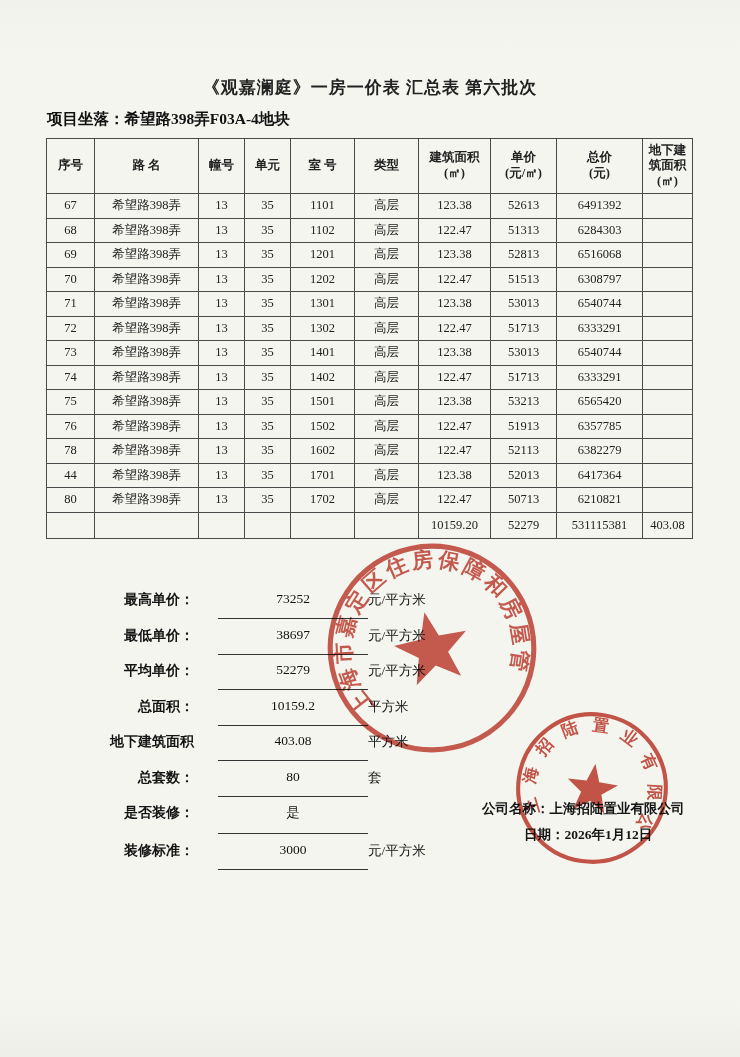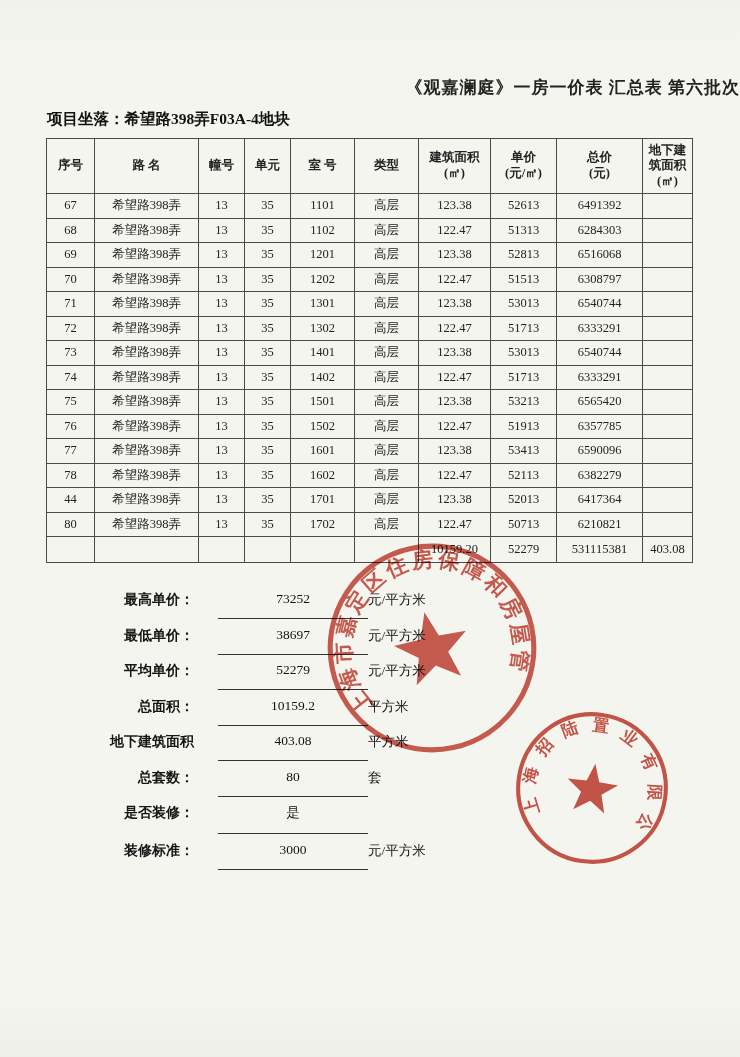--- a/index.html
+++ b/index.html
@@ -9,21 +9,21 @@
     font-family:"Liberation Serif", serif;
     -webkit-font-smoothing:antialiased;
   }
   .page{
     position:relative;width:740px;height:1057px;
     background:linear-gradient(180deg,#f2f2ed 0%,#f5f5f0 6%,#f5f5f0 94%,#efefe9 100%);
     overflow:hidden;color:#1c1c1c;
   }
   .title{
     position:absolute;top:76px;left:0;width:100%;
-    text-align:right;font-size:17px;font-weight:bold;letter-spacing:1px;color:#222;
+    text-align:center;font-size:17px;font-weight:bold;letter-spacing:1px;color:#222;
   }
   .location{
     position:absolute;top:109px;left:47px;
     font-size:15.5px;font-weight:bold;color:#111;
   }
   table.price-table{
     position:absolute;top:138px;left:46px;width:646px;
     border-collapse:collapse;table-layout:fixed;
     border:1.6px solid #3a3a3a;
   }
@@ -226,32 +226,20 @@
           <td>13</td>
           <td>35</td>
           <td>1502</td>
           <td>高层</td>
           <td>122.47</td>
           <td>51913</td>
           <td>6357785</td>
           <td></td>
         </tr>
         <tr>
-          <td>77</td>
-          <td>希望路398弄</td>
-          <td>13</td>
-          <td>35</td>
-          <td>1601</td>
-          <td>高层</td>
-          <td>123.38</td>
-          <td>53413</td>
-          <td>6590096</td>
-          <td></td>
-        </tr>
-        <tr>
           <td>78</td>
           <td>希望路398弄</td>
           <td>13</td>
           <td>35</td>
           <td>1602</td>
           <td>高层</td>
           <td>122.47</td>
           <td>52113</td>
           <td>6382279</td>
           <td></td>
@@ -331,20 +319,24 @@
         <span class="sum-value">是</span>
         <span class="sum-unit"></span>
       </div>
       <div class="sum-row">
         <span class="sum-label">装修标准：</span>
         <span class="sum-value">3000</span>
         <span class="sum-unit">元/平方米</span>
       </div>
     </div>
 
+  <div class="footer-block">
+    <div class="footer-company">公司名称：上海招陆置业有限公司</div>
+    <div class="footer-date">日期：2026年1月12日</div>
+  </div>
 
   <svg class="seal seal-gov" width="224" height="224" viewBox="0 0 220 220">
     <circle cx="110" cy="110" r="100" stroke-width="5" stroke="#c0392b"></circle>
     <defs>
       <path id="gov-arc" d="M 44.5,155.9 A 80,80 0 1 1 175.5,155.9" fill="none"></path>
     </defs>
     <text font-size="21" fill="#c0392b">
       <textPath href="#gov-arc" startOffset="2" textLength="385">上海市嘉定区住房保障和房屋管理局</textPath>
     </text>
     <polygon points="110,74 119.1,99.5 146.1,100.3 124.7,116.8 132.3,142.7 110,127.5 87.7,142.7 95.3,116.8 73.9,100.3 100.9,99.5" fill="#c0392b"></polygon>

